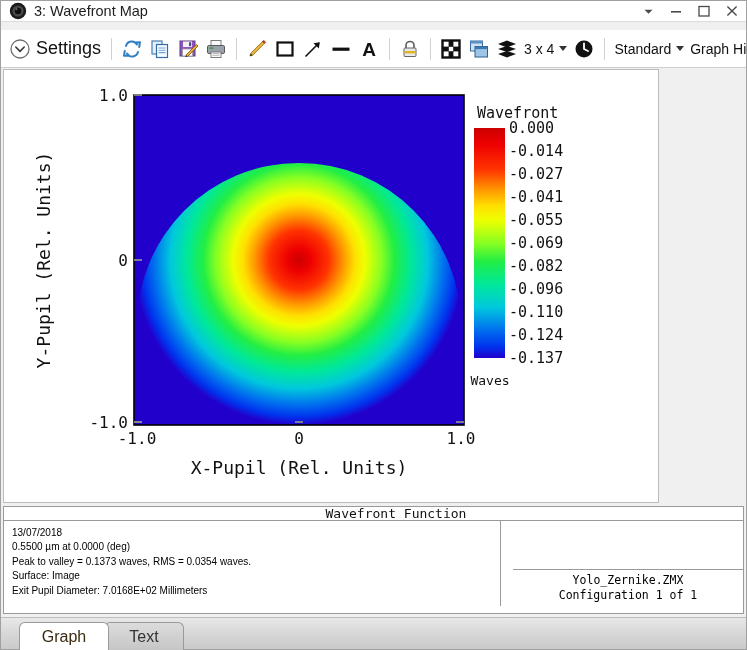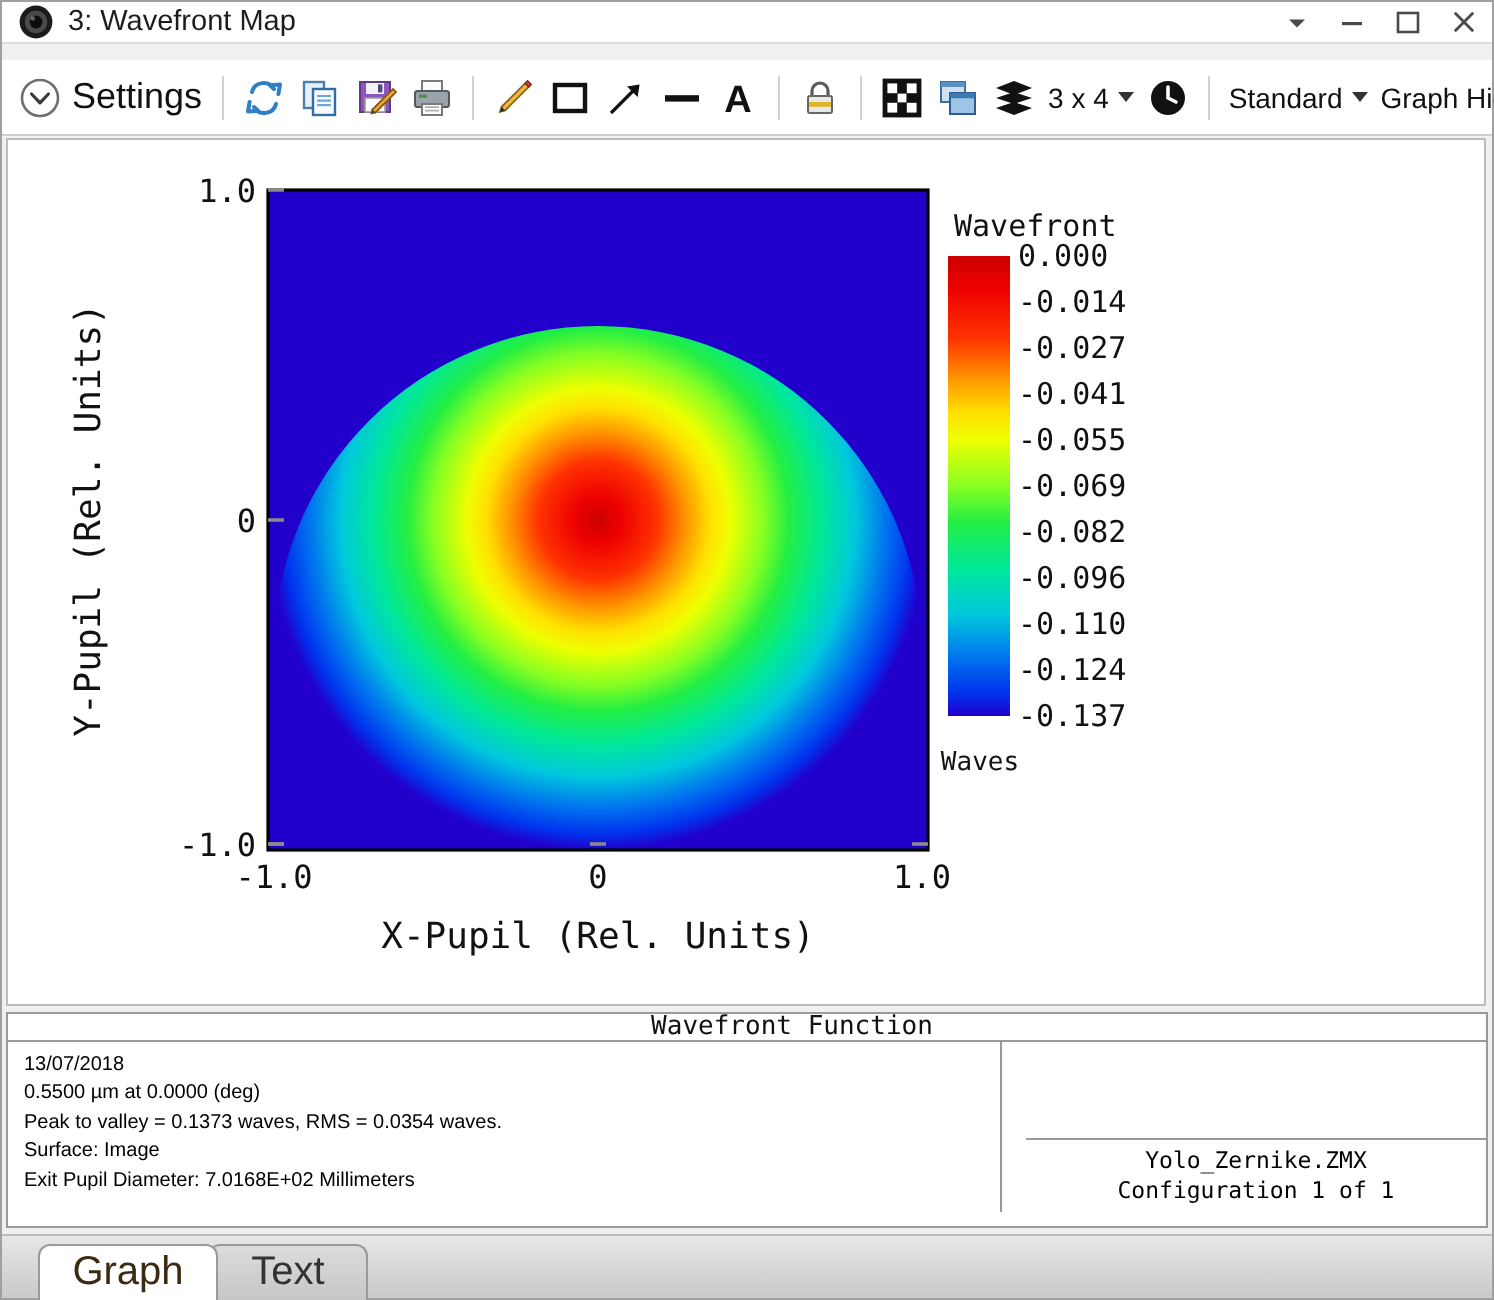--- a/index.html
+++ b/index.html
@@ -71,21 +71,21 @@
     width: 0; height: 0; margin-left: 5px;
     border-left: 4px solid transparent;
     border-right: 4px solid transparent;
     border-top: 5px solid #333;
   }
   .icon20 { width: 22px; height: 22px; display:block; }
 
   
   #graph-area {
     position: absolute; left: 2px; top: 68px;
-    width: 740px; height: 434px;
+    width: 656px; height: 434px;
     background: #ffffff;
     border: 1px solid #bcbcbc;
     overflow: hidden;
     padding-left: 31px;
   }
   #plot-svg { position:absolute; left:0; top:0; }
 
   
   #textpanel {
     position: absolute; left: 2px; top: 505px;
@@ -125,21 +125,21 @@
   
   #tabstrip {
     position: absolute; left: 0; top: 616px;
     width: 745px; height: 32px;
     background: linear-gradient(to bottom, #e8e8e8 0%, #d6d6d6 55%, #cacaca 100%);
     border-top: 1px solid #bdbdbd;
   }
   .tab {
     position: absolute; top: 4px; height: 28px;
     display: flex; align-items: center; justify-content: center;
-    font-size: 20px; color: #333;
+    font-size: 16px; color: #333;
     border: 1px solid #9a9a9a;
     border-bottom: none;
     border-radius: 6px 6px 0 0;
   }
   .tab.active {
     left: 18px; width: 90px;
     background: #ffffff;
     color: #3c2a12;
     z-index: 2;
   }

